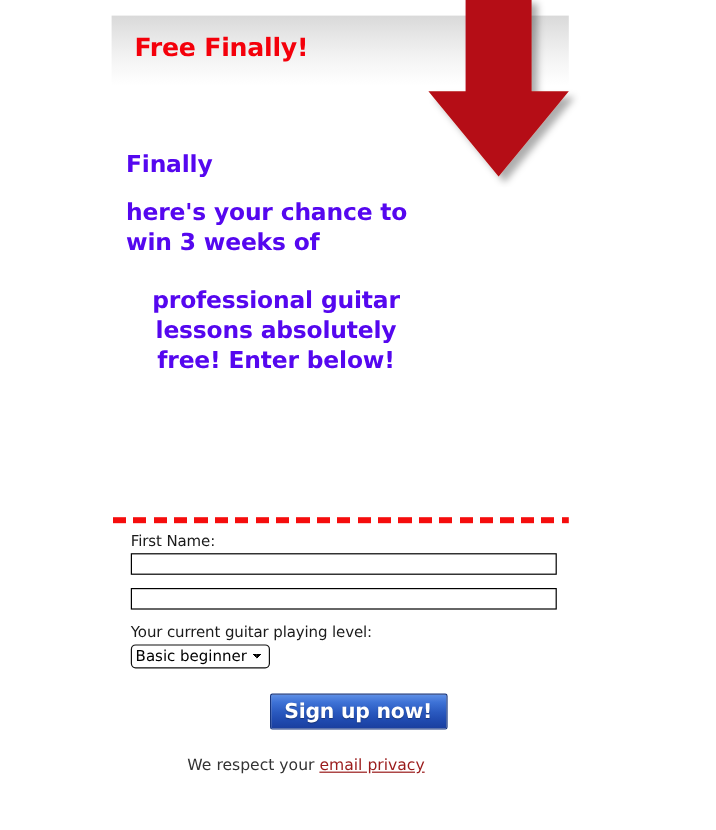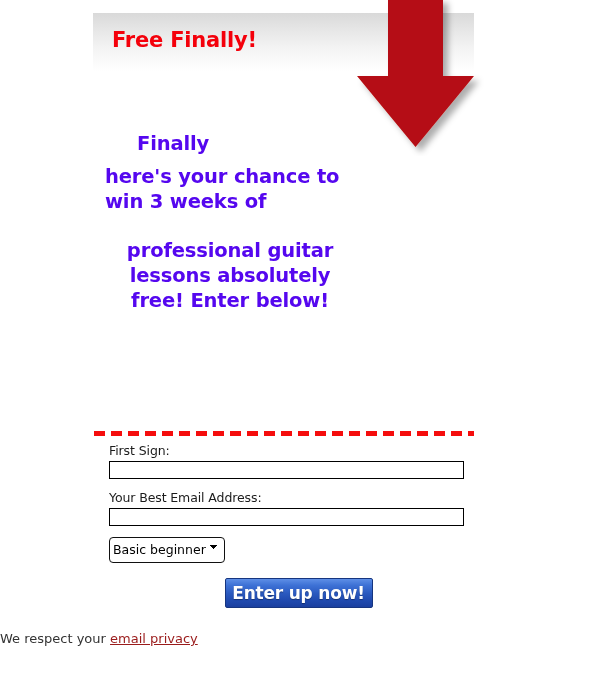--- a/index.html
+++ b/index.html
@@ -49,21 +49,21 @@
   
   .promo-block {
     position: absolute;
     left: 105px;
     color: #5507ef;
     font-weight: bold;
     font-size: 19.5px;
     line-height: 25px;
     letter-spacing: -0.15px;
   }
-  #promo-1 { top: 131px; margin-left: 32px; }
+  #promo-1 { top: 124px; }
   #promo-2 { top: 164px; width: 250px; }
   #promo-3 { top: 238px; width: 250px; text-align: center; }
 
   
   #dashed-divider {
     position: absolute;
     left: 94px;
     top: 431px;
     width: 380px;
     height: 5px;
@@ -107,21 +107,21 @@
   #level-select {
     display: block;
     font-family: "DejaVu Sans", sans-serif;
     font-size: 12.5px;
     color: #000000;
     background: #ffffff;
     border: 1px solid #111111;
     border-radius: 4px;
     padding: 0 18px 1px 3px;
     margin: 0;
-    height: 26px;
+    height: 20px;
     line-height: 16px;
     -webkit-appearance: none;
     -moz-appearance: none;
     appearance: none;
     background-image:
       linear-gradient(45deg, transparent 50%, #000 50%),
       linear-gradient(135deg, #000 50%, transparent 50%);
     background-position:
       calc(100% - 10px) 7px,
       calc(100% - 6px) 7px;
@@ -160,20 +160,21 @@
     text-shadow: 0 1px 1px rgba(0,0,0,0.35);
     line-height: 28px;
   }
 
   
   #footer-row {
     position: absolute;
     left: 0;
     top: 631px;
     width: 510px;
+    text-align: center;
     font-family: "DejaVu Sans", sans-serif;
     font-size: 13px;
     color: #333333;
   }
   #privacy-link {
     color: #9a1b1b;
     text-decoration: underline;
     cursor: pointer;
   }
 </style>
@@ -198,31 +199,31 @@
 <div class="promo-block" id="promo-1">Finally</div>
 
 <div class="promo-block" id="promo-2">here's your chance to win 3 weeks of</div>
 
 <div class="promo-block" id="promo-3">professional guitar lessons absolutely free! Enter below!</div>
 
 <div id="dashed-divider"></div>
 
 <div id="signup-form">
 
-  <label class="field-label">First Sign:</label>
+  <label class="field-label">First Name:</label>
   <input class="text-input" type="text" value="" style="">
 
-  <label class="field-label">Your Best Email Address:</label>
   <input class="text-input" type="text" value="" style="">
 
+  <label class="field-label" id="level-label">Your current guitar playing level:</label>
   <select id="level-select">
     <option>Basic beginner</option>
   </select>
 
 </div>
 
 <div id="submit-row">
-  <button id="signup-button">Enter up now!</button>
+  <button id="signup-button">Sign up now!</button>
 </div>
 
 <div id="footer-row">
   <span>We respect your </span><span id="privacy-link">email privacy</span>
 </div>
 
 </body></html>

